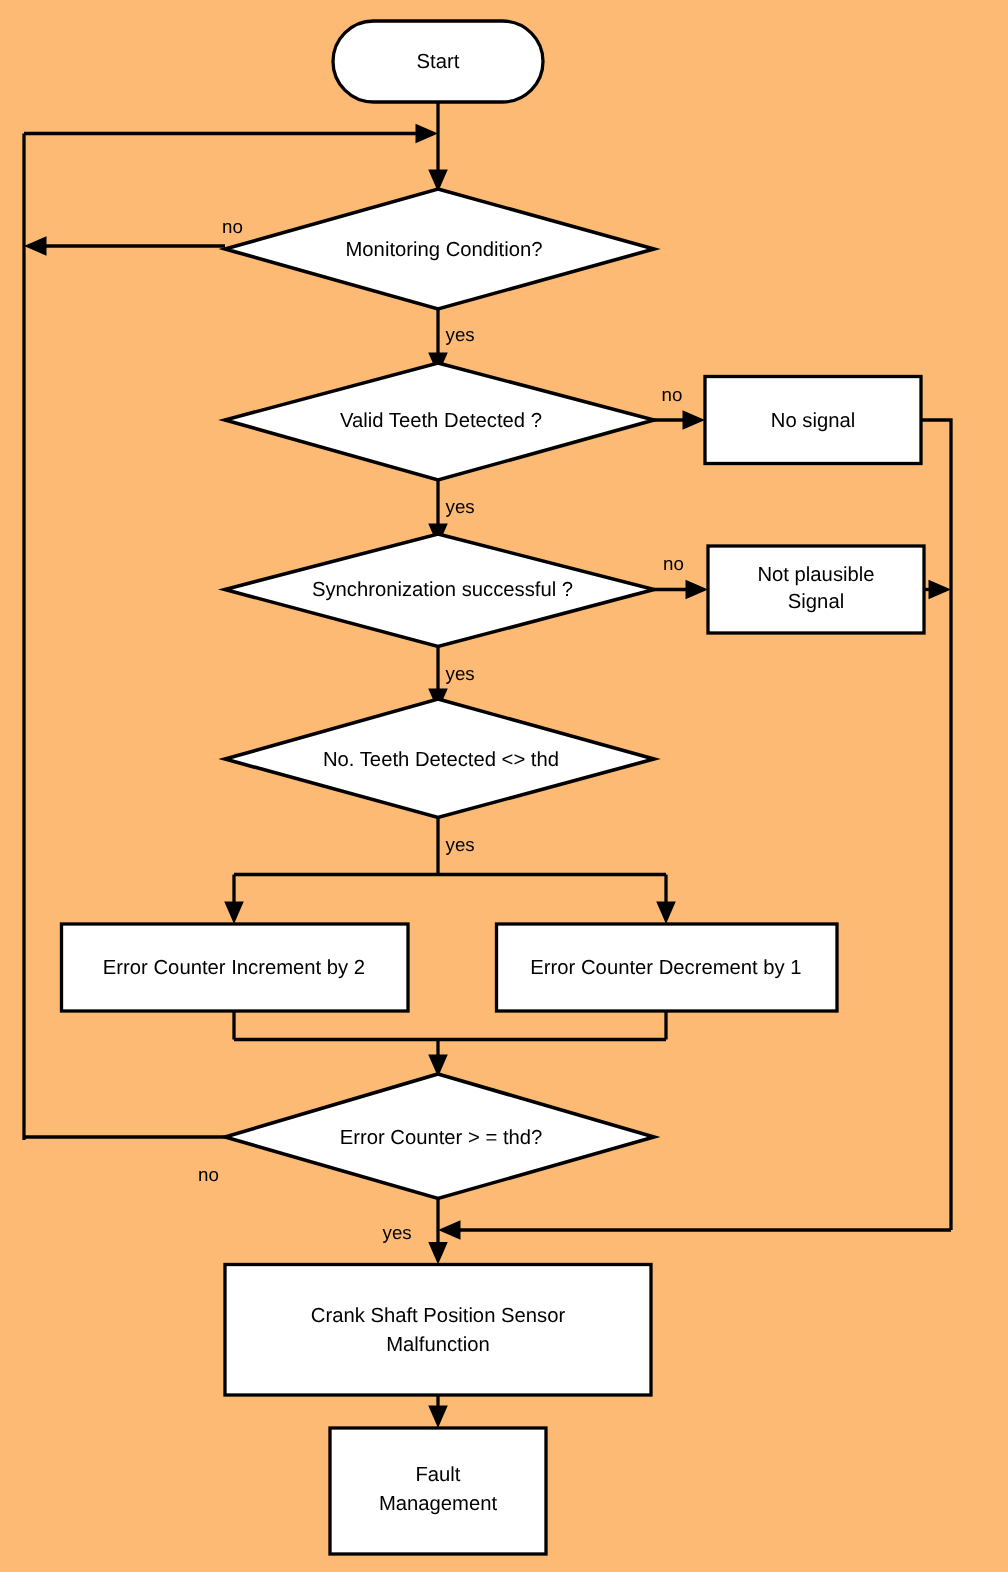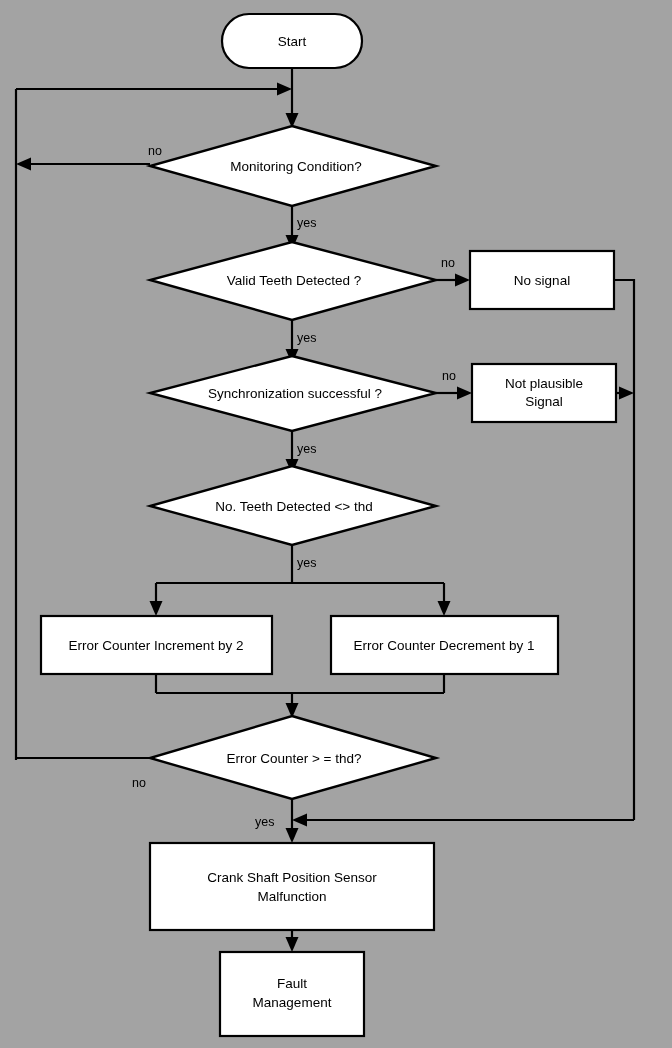--- a/index.html
+++ b/index.html
@@ -7,21 +7,21 @@
     padding: 0;
     background: #ffffff;
   }
   body {
     font-family: "Liberation Sans", sans-serif;
   }
   #flowchart-root {
     position: relative;
     width: 672px;
     height: 1048px;
-    background: #a3a3a3;
+    background: #fdba74;
     overflow: hidden;
   }
   svg#flow-svg {
     display: block;
     width: 672px;
     height: 1048px;
   }
   .node-shape {
     fill: #ffffff;
     stroke: #000000;

